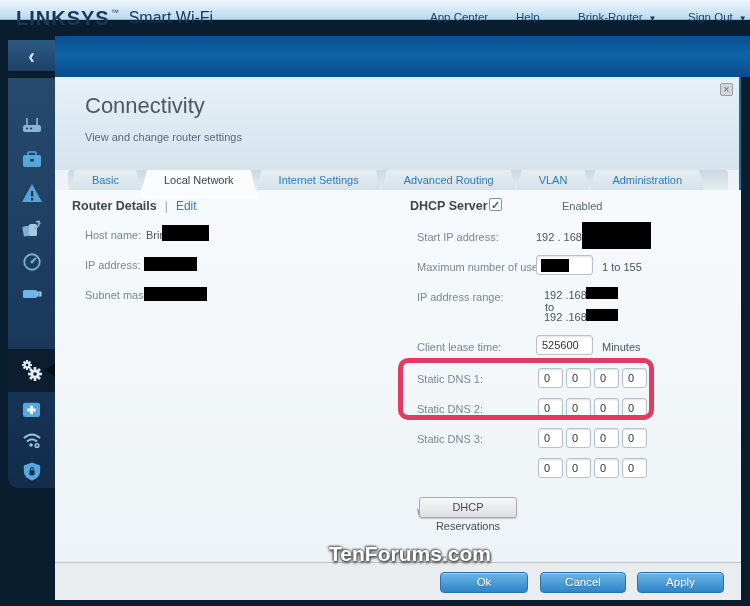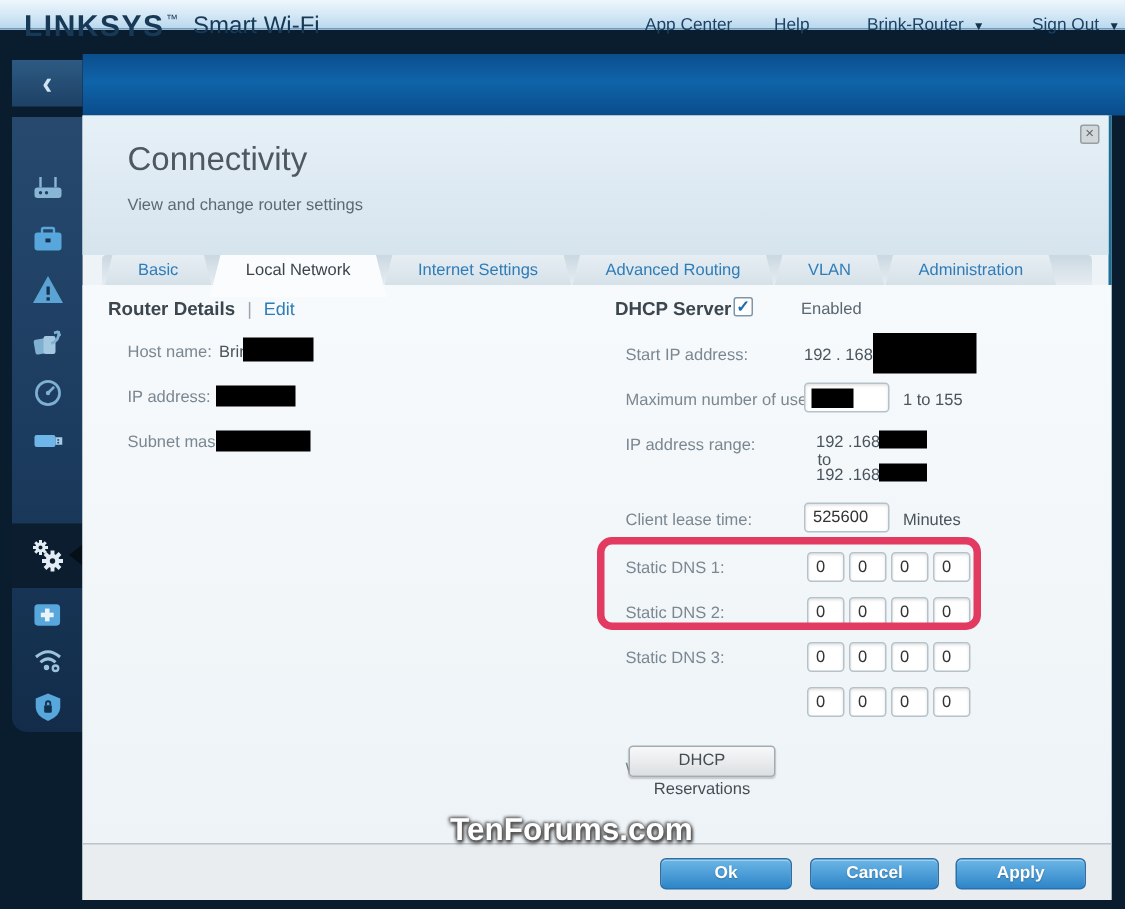--- a/index.html
+++ b/index.html
@@ -71,26 +71,26 @@
     border-radius:2px; color:#1f6cb0; font-size:11px; font-weight:bold; line-height:12px; text-align:center; cursor:pointer; }
   .hl-box { position:absolute; border:5px solid #e23a60; border-radius:10px; pointer-events:none; z-index:6; }
   .gray-btn { position:absolute; background:linear-gradient(180deg,#f7f8f9,#dcdfe2); border:1px solid #a6abb0;
     border-radius:3px; font-size:11px; color:#454d53; text-align:center; cursor:pointer;
     box-shadow:0 1px 1px rgba(0,0,0,0.18); line-height:19px; }
 
   
   .dlg-footer { position:absolute; left:0; top:485px; width:686px; height:38px;
     background:#e9edf0; border-top:1px solid #bcc4ca; }
   .blue-btn { position:absolute; top:9px; height:21px; background:linear-gradient(180deg,#6cb6e6 0%,#2e85c8 100%);
-    border:1px solid #2a71a9; border-radius:4px; color:#fff; font-size:11.5px; font-weight:bold;
+    border:1px solid #2a71a9; border-radius:4px; color:#fff; font-size:11.5px; font-weight:normal;
     text-align:center; line-height:19px; cursor:pointer; box-shadow:inset 0 1px 0 rgba(255,255,255,0.35);
     text-shadow:0 1px 1px rgba(0,0,0,0.25); }
 
   
-  .watermark { position:absolute; left:300px; top:542px; width:220px; text-align:left; z-index:9;
+  .watermark { position:absolute; left:300px; top:542px; width:220px; text-align:center; z-index:9;
     font-size:21px; font-weight:bold; color:#fff; pointer-events:none;
     text-shadow:0 0 3px #5a5a5a, 1px 1px 2px #4a4a4a, -1px -1px 2px #6a6a6a, 0 2px 3px #555; }
 </style>
 </head>
 <body>
 
 <div id="app">
 
   <div class="topbar">
     <div class="logo">
@@ -241,21 +241,21 @@
     <div class="abs flabel" style="left:30px; top:152px;">Host name:</div>
     <div class="abs fvalue" style="left:91px; top:152px;">Brink-</div>
     <div class="redact" style="left:107px; top:148px; width:47px; height:16px;"></div>
     <div class="abs flabel" style="left:30px; top:182px;">IP address:</div>
     <div class="redact" style="left:89px; top:180px; width:53px; height:14px;"></div>
     <div class="abs flabel" style="left:30px; top:212px;">Subnet mask:</div>
     <div class="redact" style="left:89px; top:210px; width:63px; height:14px;"></div>
 
     <div class="abs sec-heading" style="left:355px; top:122px;">DHCP Server</div>
     <div class="checkbox" style="left:434px; top:121px;"><span>✓</span></div>
-    <div class="abs flabel" style="left:440px; top:123px; color:#5a6670;padding-left:39px;">Enabled</div>
+    <div class="abs flabel" style="left:468px; top:123px; color:#5a6670;padding-left:39px;">Enabled</div>
 
     <div class="abs flabel" style="left:362px; top:154px;">Start IP address:</div>
     <div class="abs fvalue" style="left:481px; top:154px;">192 . 168 .</div>
     <div class="redact" style="left:527px; top:145px; width:69px; height:27px;"></div>
 
     <div class="abs flabel" style="left:362px; top:184px;">Maximum number of users:</div>
     <input class="tinput" style="left: 481px; top: 178px; width: 57px; height: 20px;">
     <div class="redact" style="left:486px; top:182px; width:28px; height:13px;"></div>
     <div class="abs fvalue" style="left:547px; top:184px;">1 to 155</div>
 

